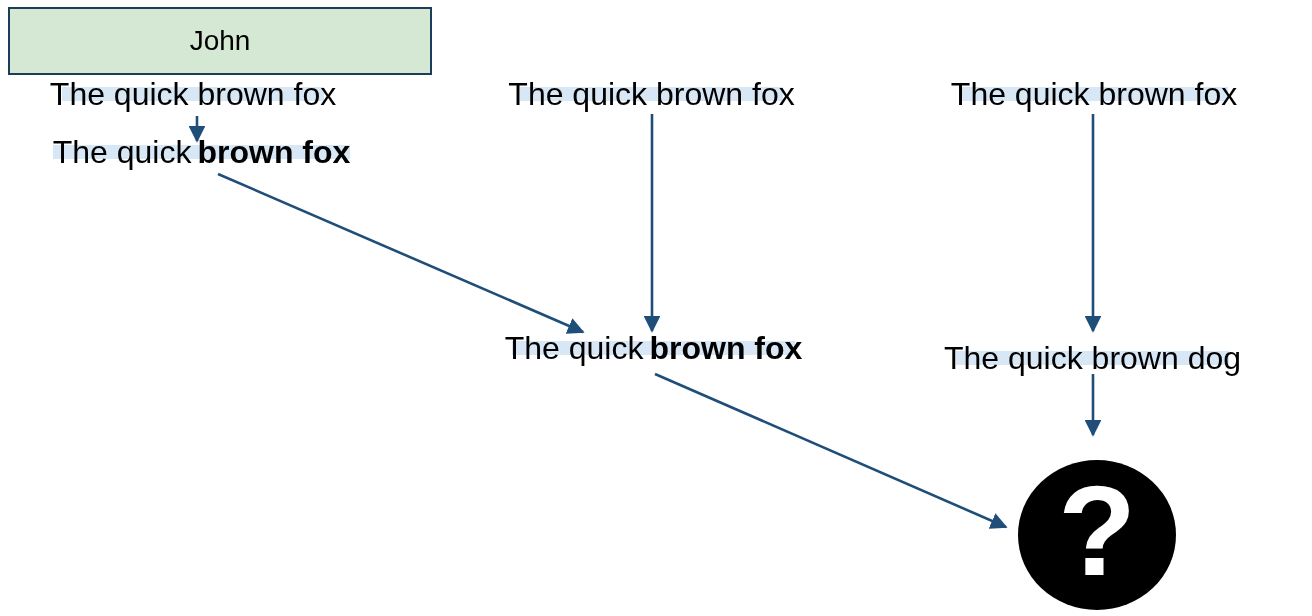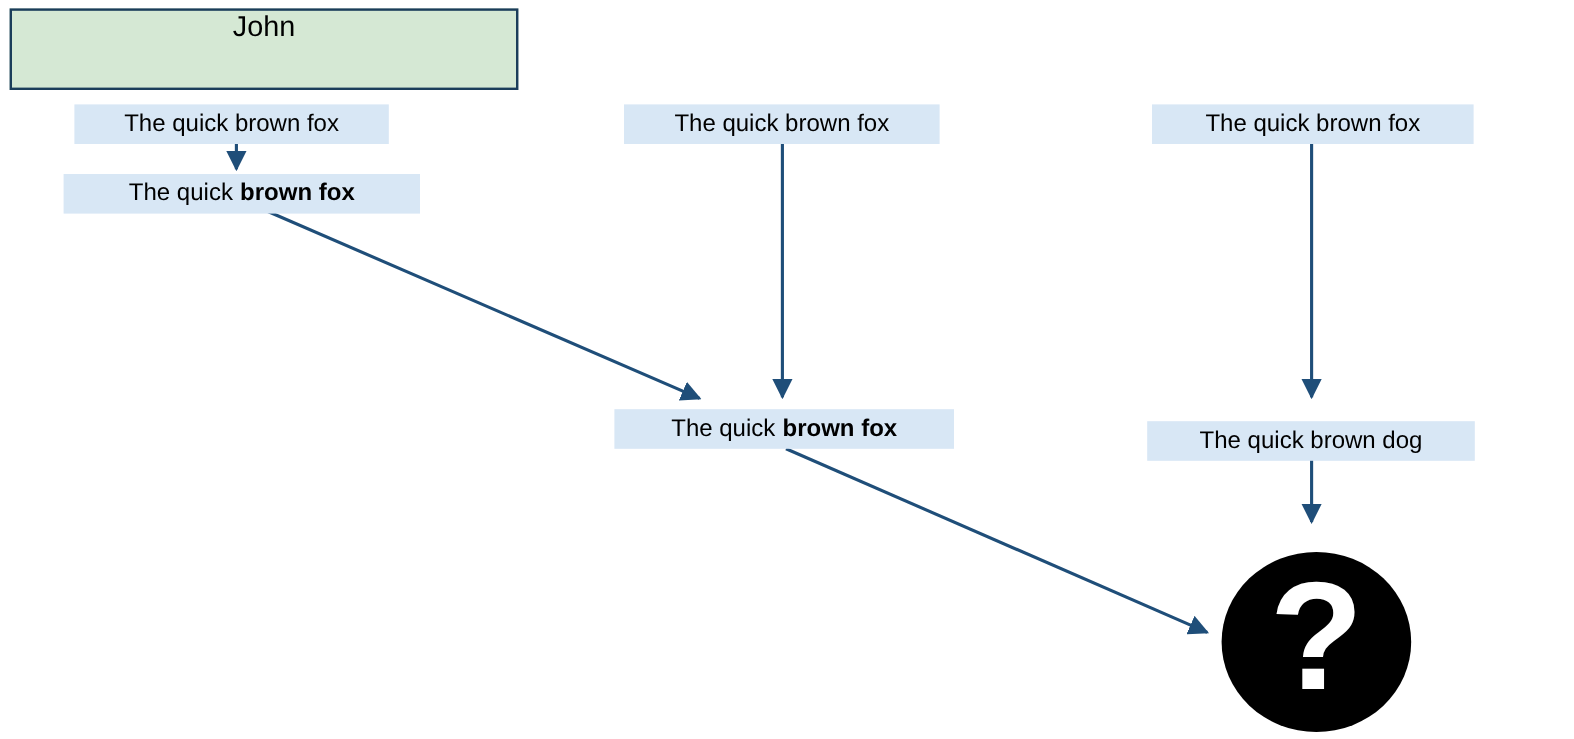--- a/index.html
+++ b/index.html
@@ -17,36 +17,37 @@
   }
   
   .lane-box {
     position: absolute;
     top: 7px;
     width: 424px;
     height: 68px;
     box-sizing: border-box;
     border: 2px solid #1B3D5A;
     display: flex;
+    align-items: center;
     justify-content: center;
-    font-size: 24px;
+    font-size: 28px;
     color: #000000;
   }
   .lane-john   { left: 8px;   background: #D5E8D4; }
   .lane-server { left: 443px; background: #E9908E; }
   .lane-luiz   { left: 881px; background: #FCD863; }
 
   
   .msg {
     position: absolute;
     box-sizing: border-box;
-    height: 33px;
+    height: 14px;
     background: #D8E7F5;
     color: #000000;
-    font-size: 20px;
+    font-size: 32px;
     line-height: 27px;
     text-align: center;
     white-space: nowrap;
     display: flex;
     align-items: center;
     justify-content: center;
   }
   .msg b { font-weight: bold; margin-left: 6px; }
 
   .msg-john-1   { left: 62px;  top: 87px;  width: 262px; }

